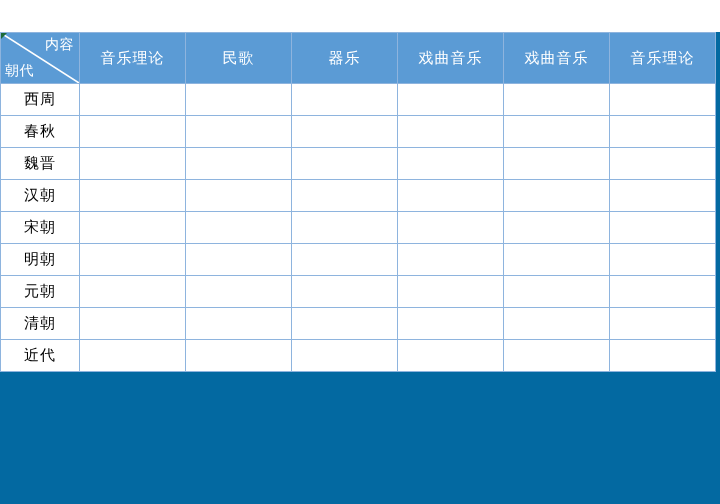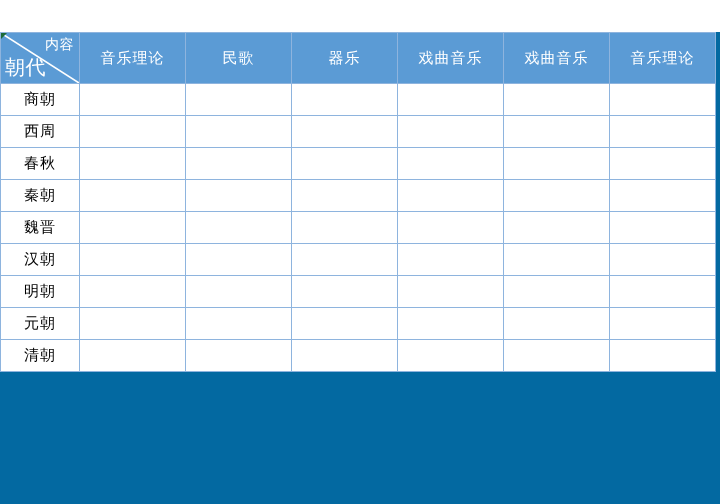--- a/index.html
+++ b/index.html
@@ -76,21 +76,21 @@
     font-size: 14px;
     color: #ffffff;
     line-height: 1.1;
     letter-spacing: 0.5px;
   }
 
   th.corner .corner-bottom {
     position: absolute;
     left: 4px;
     bottom: 5px;
-    font-size: 20px;
+    font-size: 14px;
     color: #ffffff;
     line-height: 1.1;
     letter-spacing: 0.5px;
   }
 
   th.corner .marker {
     position: absolute;
     left: 0;
     top: 0;
     width: 0;
@@ -139,93 +139,93 @@
         <th class="colhead">音乐理论</th>
         <th class="colhead">民歌</th>
         <th class="colhead">器乐</th>
         <th class="colhead">戏曲音乐</th>
         <th class="colhead">戏曲音乐</th>
         <th class="colhead">音乐理论</th>
       </tr>
     </thead>
     <tbody>
       <tr>
-        <td class="rowhead">商朝</td>
-        <td class="cell"></td>
-        <td class="cell"></td>
-        <td class="cell"></td>
-        <td class="cell"></td>
-        <td class="cell"></td>
-        <td class="cell"></td>
-      </tr>
-      <tr>
         <td class="rowhead">西周</td>
         <td class="cell"></td>
         <td class="cell"></td>
         <td class="cell"></td>
         <td class="cell"></td>
         <td class="cell"></td>
         <td class="cell"></td>
       </tr>
       <tr>
         <td class="rowhead">春秋</td>
         <td class="cell"></td>
         <td class="cell"></td>
         <td class="cell"></td>
         <td class="cell"></td>
         <td class="cell"></td>
         <td class="cell"></td>
       </tr>
       <tr>
-        <td class="rowhead">秦朝</td>
-        <td class="cell"></td>
-        <td class="cell"></td>
-        <td class="cell"></td>
-        <td class="cell"></td>
-        <td class="cell"></td>
-        <td class="cell"></td>
-      </tr>
-      <tr>
         <td class="rowhead">魏晋</td>
         <td class="cell"></td>
         <td class="cell"></td>
         <td class="cell"></td>
         <td class="cell"></td>
         <td class="cell"></td>
         <td class="cell"></td>
       </tr>
       <tr>
         <td class="rowhead">汉朝</td>
         <td class="cell"></td>
         <td class="cell"></td>
         <td class="cell"></td>
         <td class="cell"></td>
         <td class="cell"></td>
         <td class="cell"></td>
       </tr>
       <tr>
+        <td class="rowhead">宋朝</td>
+        <td class="cell"></td>
+        <td class="cell"></td>
+        <td class="cell"></td>
+        <td class="cell"></td>
+        <td class="cell"></td>
+        <td class="cell"></td>
+      </tr>
+      <tr>
         <td class="rowhead">明朝</td>
         <td class="cell"></td>
         <td class="cell"></td>
         <td class="cell"></td>
         <td class="cell"></td>
         <td class="cell"></td>
         <td class="cell"></td>
       </tr>
       <tr>
         <td class="rowhead">元朝</td>
         <td class="cell"></td>
         <td class="cell"></td>
         <td class="cell"></td>
         <td class="cell"></td>
         <td class="cell"></td>
         <td class="cell"></td>
       </tr>
       <tr>
         <td class="rowhead">清朝</td>
+        <td class="cell"></td>
+        <td class="cell"></td>
+        <td class="cell"></td>
+        <td class="cell"></td>
+        <td class="cell"></td>
+        <td class="cell"></td>
+      </tr>
+      <tr>
+        <td class="rowhead">近代</td>
         <td class="cell"></td>
         <td class="cell"></td>
         <td class="cell"></td>
         <td class="cell"></td>
         <td class="cell"></td>
         <td class="cell"></td>
       </tr>
     </tbody>
   </table>
 </div>

